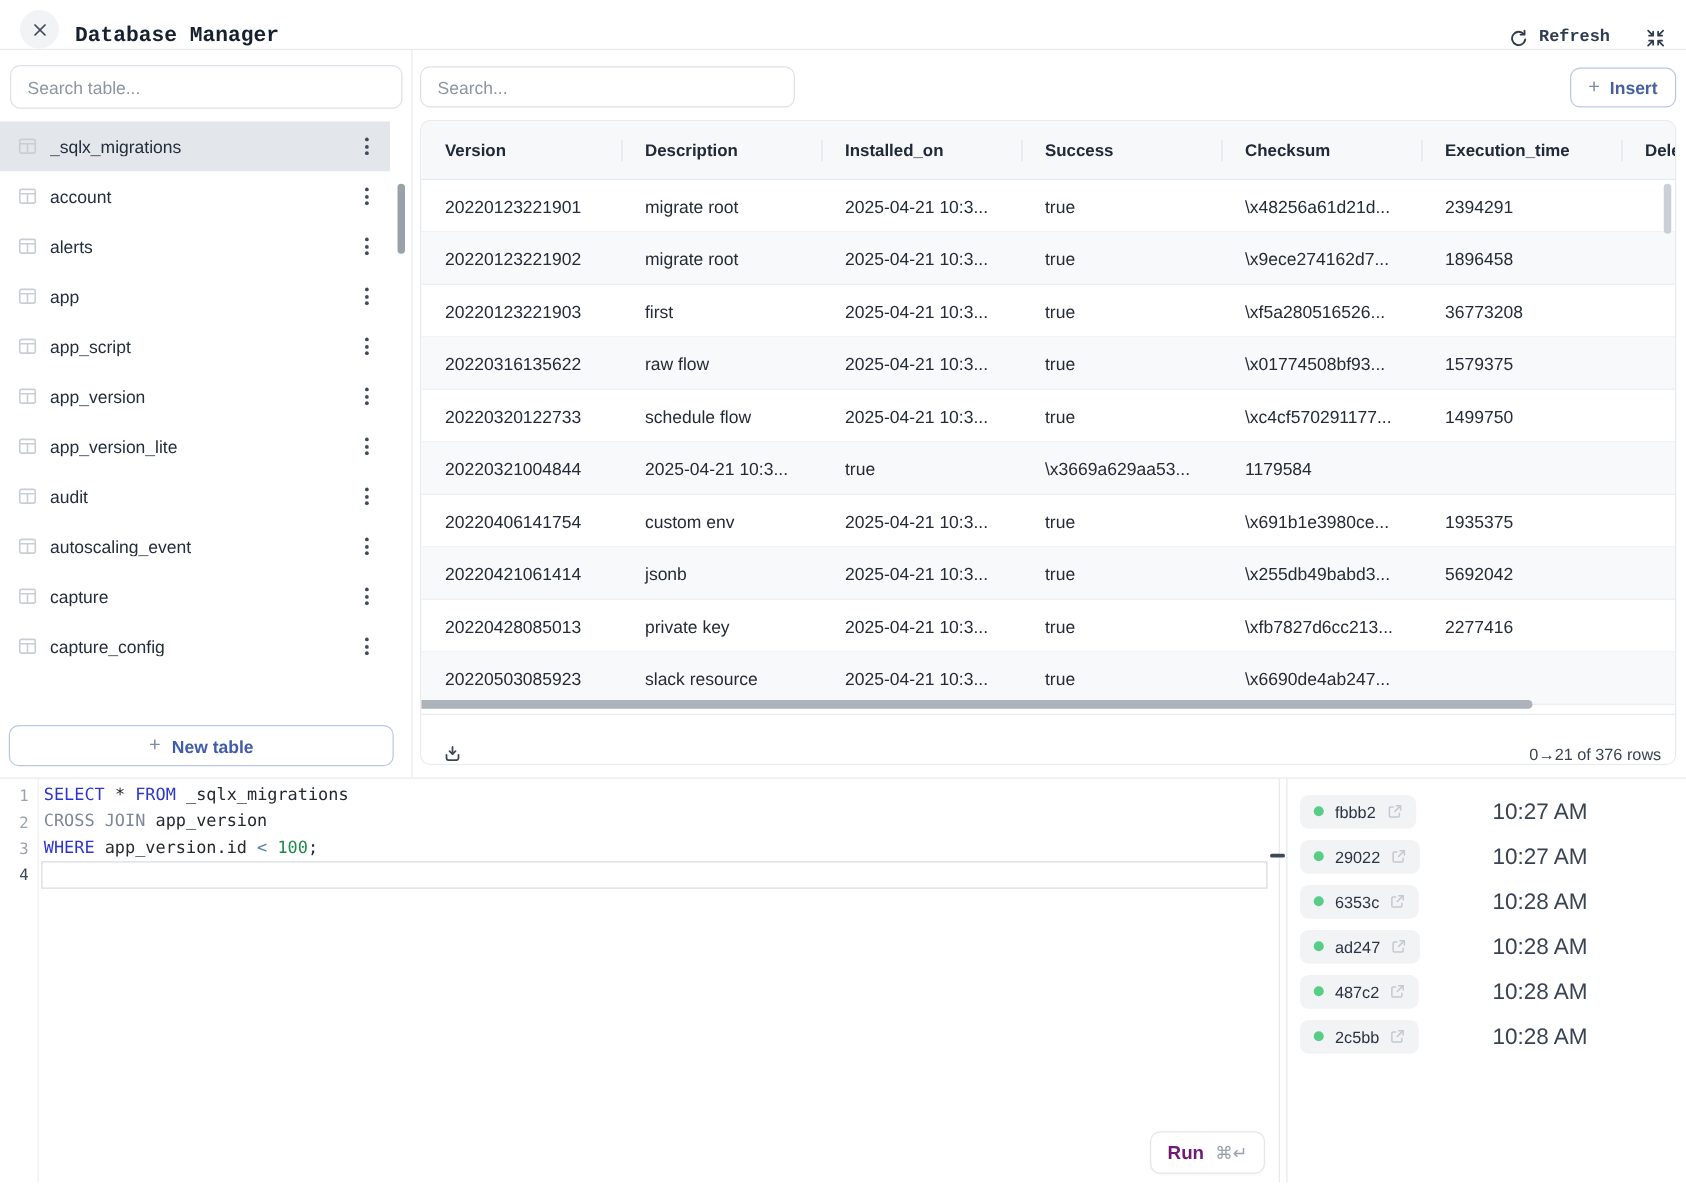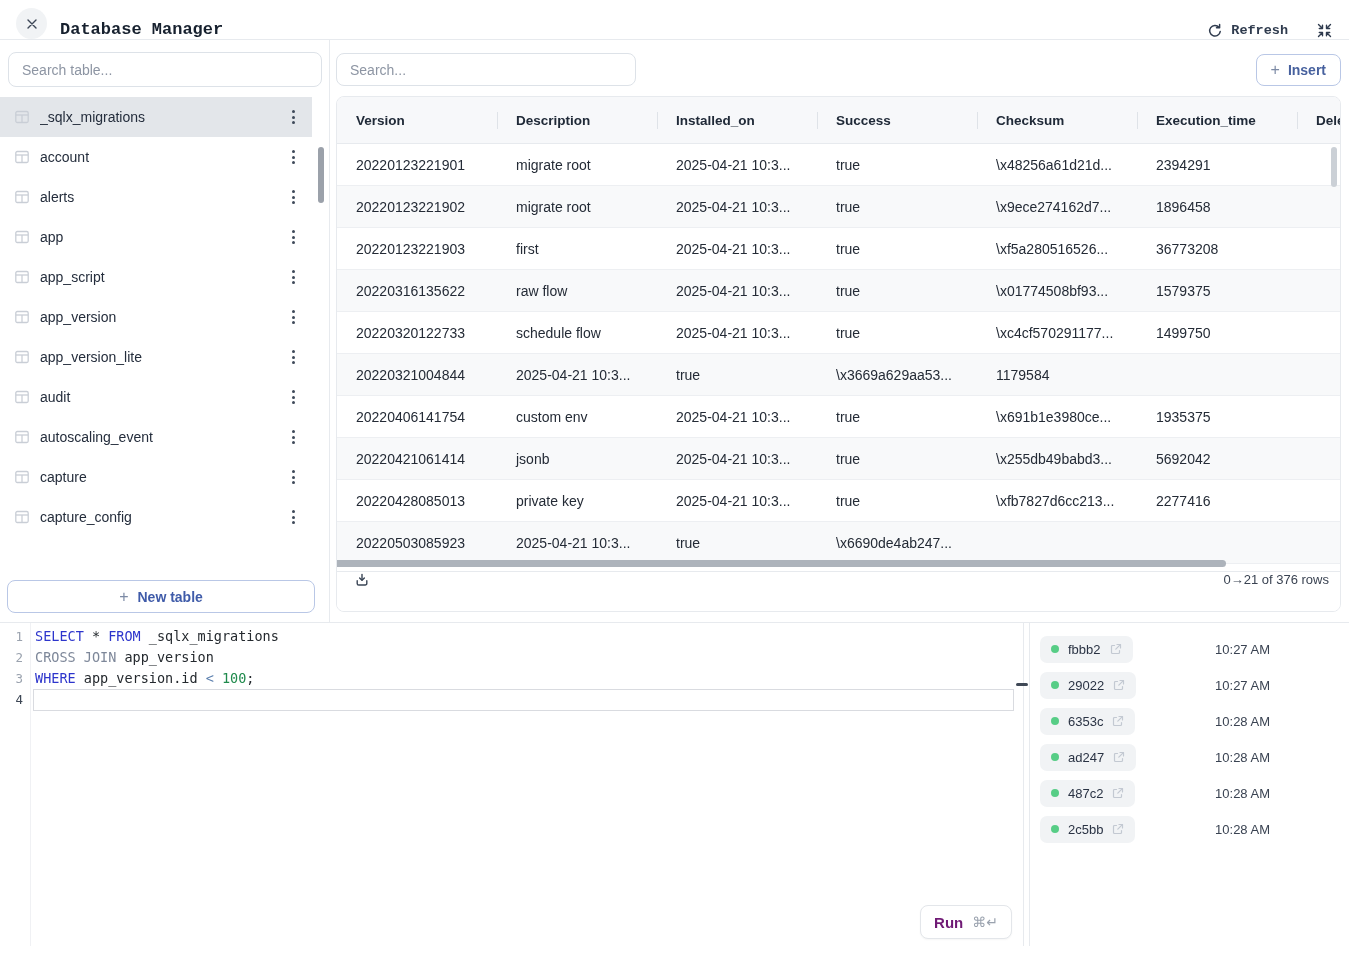--- a/index.html
+++ b/index.html
@@ -65,21 +65,21 @@
   .trow { display:grid; grid-template-columns:repeat(7,160px); height:42px;
           border-bottom:1px solid #edeff2; }
   .trow:nth-child(even) { background:#f8f9fa; }
   .td { display:flex; align-items:center; padding-left:19px; font-size:14px; color:#242b36;
         white-space:nowrap; overflow:hidden; }
   .hscroll-thumb { position:absolute; left:0; bottom:44px; width:889px; height:7px;
                    background:#adb3bb; border-radius:0 4px 4px 0; }
   .vscroll-thumb { position:absolute; right:3px; top:50px; width:6px; height:40px;
                    background:#cbd0d6; border-radius:3px; }
   .card-footer { position:absolute; left:0; right:0; bottom:0; height:40px; background:#fff;
-                 border-top:1px solid #e7eaee; display:flex; align-items:flex-start; padding:0 11px 0 17px; }
+                 border-top:1px solid #e7eaee; display:flex; align-items:flex-end; padding:0 11px 0 17px; }
   .download-btn { display:flex; align-items:center; cursor:pointer; }
   .rows-info { margin-left:auto; font-size:13px; color:#3a4352; }
 
   
   .bottom { display:flex; height:324px; border-top:1px solid #e7eaee; position:relative; }
   .editor-pane { flex:1; position:relative; border-right:1px solid #e7eaee;
                  font-family:"DejaVu Sans Mono","Liberation Mono",monospace; padding-top:3px; }
   .gutter-border { position:absolute; left:30px; top:0; bottom:0; width:1px; background:#f0f1f4; }
   .code-line { display:flex; height:21px; line-height:21px; font-size:13.5px; white-space:pre; }
   .line-num { width:30px; flex:none; text-align:right; padding-right:7px; color:#9aa2ae;
@@ -102,21 +102,21 @@
   .pane-resizer { position:absolute; top:60px; right:321px; width:12px; height:3px;
                   background:#3f4856; border-radius:2px; }
 
   .history { width:320px; flex:none; margin-left:5px; border-left:1px solid #e7eaee;
              padding-top:8px; }
   .h-row { height:36px; display:flex; align-items:center; padding:0 79px 0 10px; }
   .h-pill { height:27px; background:#f1f3f5; border-radius:7px; display:flex; align-items:center;
             gap:9px; padding:0 11px; cursor:pointer; }
   .h-dot { width:8px; height:8px; border-radius:50%; background:var(--dot,#57cd86); }
   .h-id { font-size:13px; color:#2a3344; }
-  .h-time { margin-left:auto; font-size:13px; color:#3a4352; }
+  .h-time { margin-left:auto; font-size:18px; color:#3a4352; }
   svg { display:block; }
 </style>
 </head>
 <body>
 
 <div class="topbar">
   <div class="close-btn">
     <svg width="12" height="12" viewBox="0 0 12 12">
       <path d="M2 2l8 8M10 2l-8 8" stroke="#3c4656" stroke-width="1.4" stroke-linecap="round"></path>
     </svg>
@@ -414,20 +414,21 @@
             <div class="td">20220428085013</div>
             <div class="td">private key</div>
             <div class="td">2025-04-21 10:3...</div>
             <div class="td">true</div>
             <div class="td">\xfb7827d6cc213...</div>
             <div class="td">2277416</div>
             <div class="td"></div>
           </div>
           <div class="trow">
             <div class="td">20220503085923</div>
+            <div class="td">slack resource</div>
             <div class="td">2025-04-21 10:3...</div>
             <div class="td">true</div>
             <div class="td">\x6690de4ab247...</div>
             <div class="td"></div>
           </div>
         </div>
       <div class="hscroll-thumb"></div>
       <div class="vscroll-thumb"></div>
       <div class="card-footer">
         <div class="download-btn">

